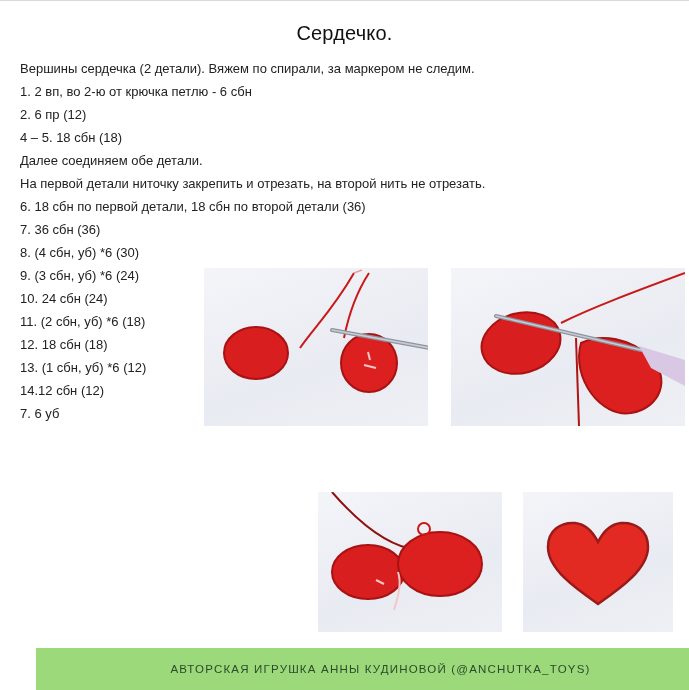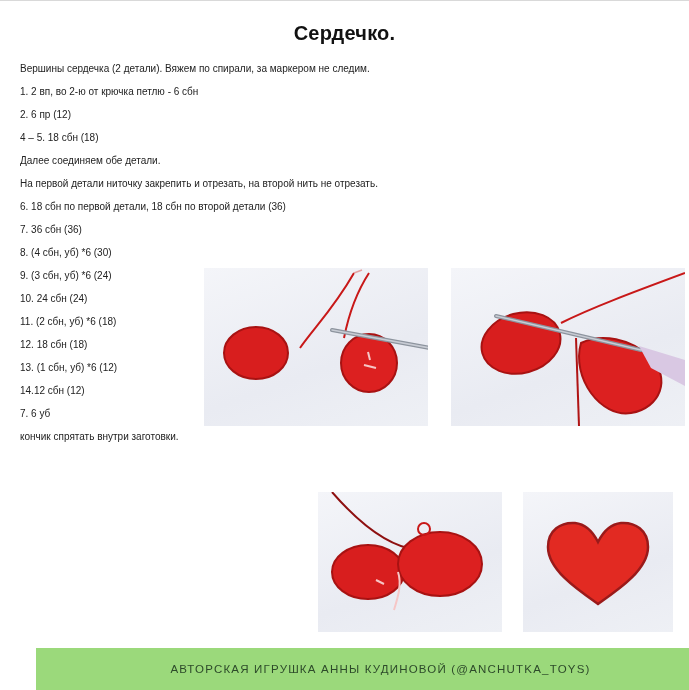--- a/index.html
+++ b/index.html
@@ -1,20 +1,20 @@
 <!DOCTYPE html>
 <html><head>
 <meta charset="utf-8">
 <style>
   * { box-sizing: border-box; margin: 0; padding: 0; }
   html, body { width: 689px; height: 690px; background: #ffffff; overflow: hidden; }
   body { position: relative; font-family: "Liberation Sans", "DejaVu Sans", sans-serif; color: #1e1e1e; }
   .topline { position: absolute; left: 0; top: 0; width: 689px; height: 1px; background: #d9d9d9; }
-  .title { position: absolute; left: 0; top: 22px; width: 689px; text-align: center; font-weight: bold; font-size: 20px; color: #111; letter-spacing: 0.2px; }
-  .lines { position: absolute; left: 20px; top: 57px; width: 660px; font-size: 10px; line-height: 23px; color: #222; }
+  .title { position: absolute; left: 0; top: 22px; width: 689px; text-align: center; font-weight: normal; font-size: 20px; color: #111; letter-spacing: 0.2px; }
+  .lines { position: absolute; left: 20px; top: 57px; width: 660px; font-size: 13px; line-height: 23px; color: #222; }
   .lines div { white-space: nowrap; }
   .photo { position: absolute; background: linear-gradient(160deg, #f4f5f9 0%, #e9ebf2 60%, #eef0f5 100%); overflow: hidden; }
   .photo svg { position: absolute; left: 0; top: 0; width: 100%; height: 100%; }
   .footer { position: absolute; left: 0; top: 648px; width: 689px; height: 42px; background: #9bd97b; display: flex; align-items: center; justify-content: center; margin-left: 36px; }
   .footer span { font-size: 11.5px; color: #2d4a2a; letter-spacing: 1.2px; }
 </style>
 </head>
 <body>
 
 <div class="topline"></div>
@@ -31,21 +31,20 @@
   <div>6. 18 сбн по первой детали, 18 сбн по второй детали (36)</div>
   <div>7. 36 сбн (36)</div>
   <div>8. (4 сбн, уб) *6 (30)</div>
   <div>9. (3 сбн, уб) *6 (24)</div>
   <div>10. 24 сбн (24)</div>
   <div>11. (2 сбн, уб) *6 (18)</div>
   <div>12. 18 сбн (18)</div>
   <div>13. (1 сбн, уб) *6 (12)</div>
   <div>14.12 сбн (12)</div>
   <div>7. 6 уб</div>
-  <div>кончик спрятать внутри заготовки.</div>
 </div>
 
 <div class="photo" style="left:204px; top:268px; width:224px; height:158px;">
   <svg viewBox="0 0 224 158">
     <path d="M96 80 C 110 60, 130 40, 150 5" stroke="#c81818" stroke-width="2" fill="none"></path>
     <path d="M150 5 L 158 2" stroke="#e6a0a0" stroke-width="1.5" fill="none"></path>
     <path d="M140 70 C 145 45, 152 25, 165 5" stroke="#c81818" stroke-width="2" fill="none"></path>
     <ellipse cx="52" cy="85" rx="32" ry="26" fill="#d81e1e" stroke="#a81212" stroke-width="2"></ellipse>
     <ellipse cx="165" cy="95" rx="28" ry="29" fill="#dc2020" stroke="#a81212" stroke-width="2"></ellipse>
     <path d="M128 62 L 226 80" stroke="#8d949e" stroke-width="4" stroke-linecap="round"></path>

